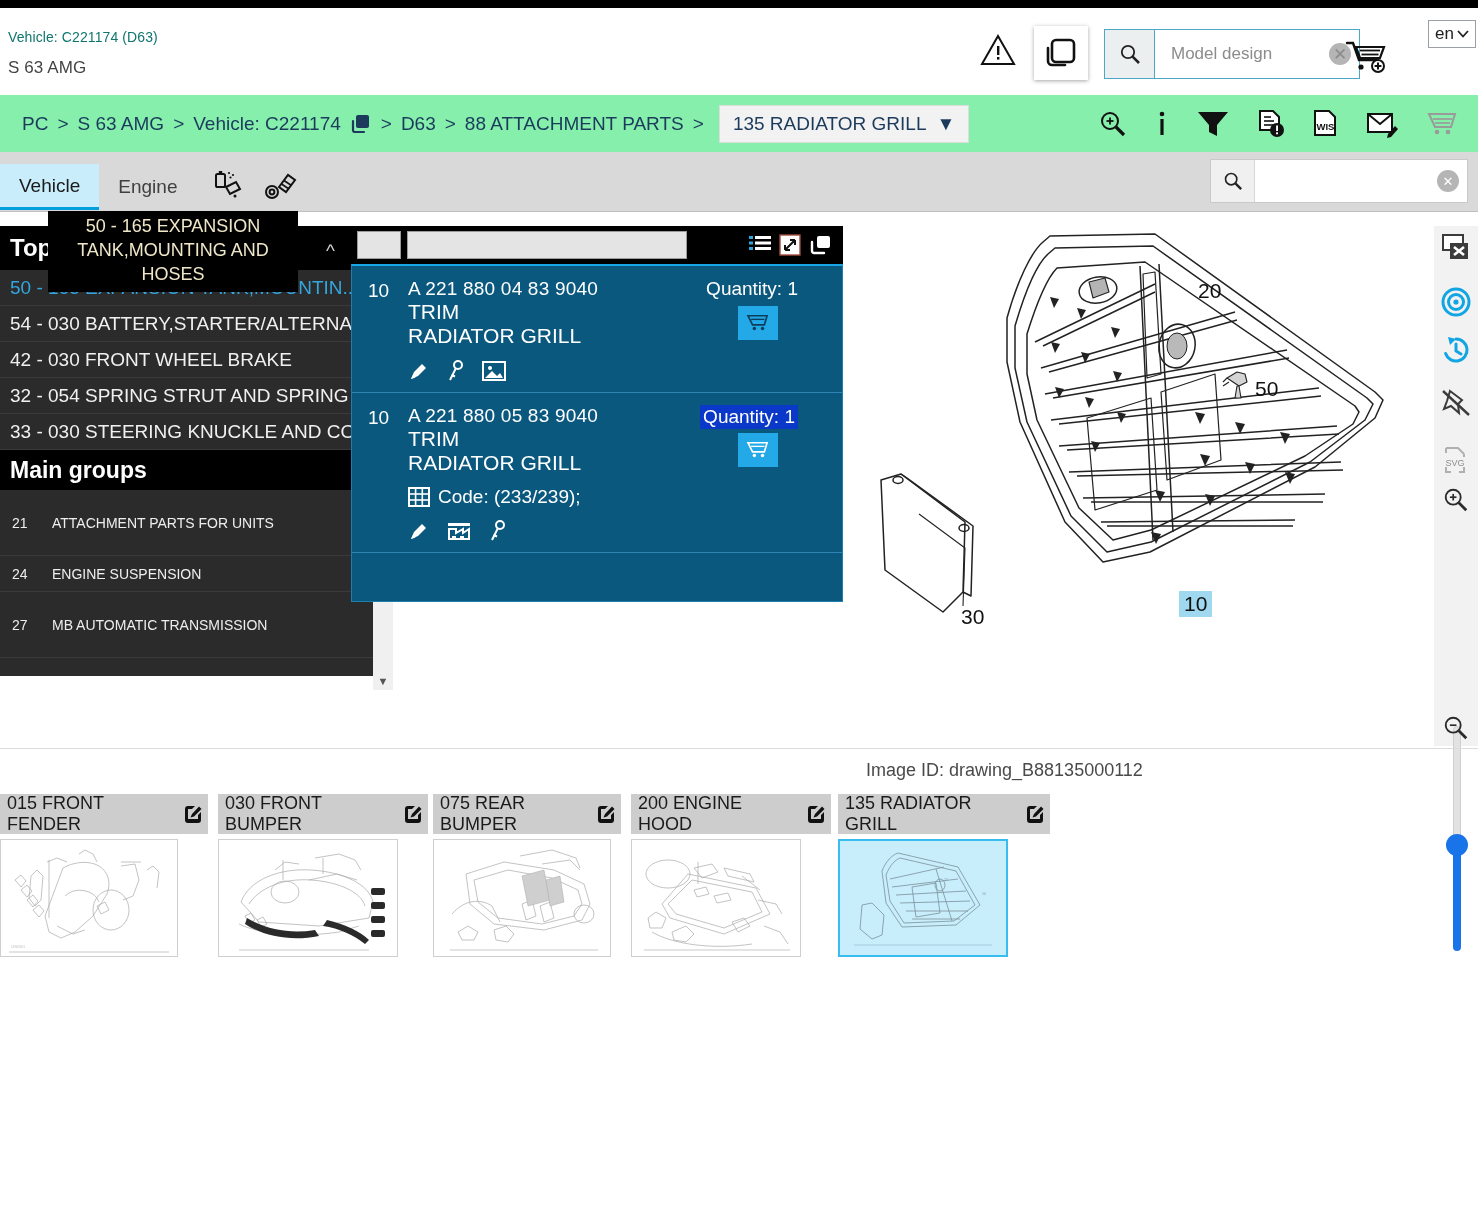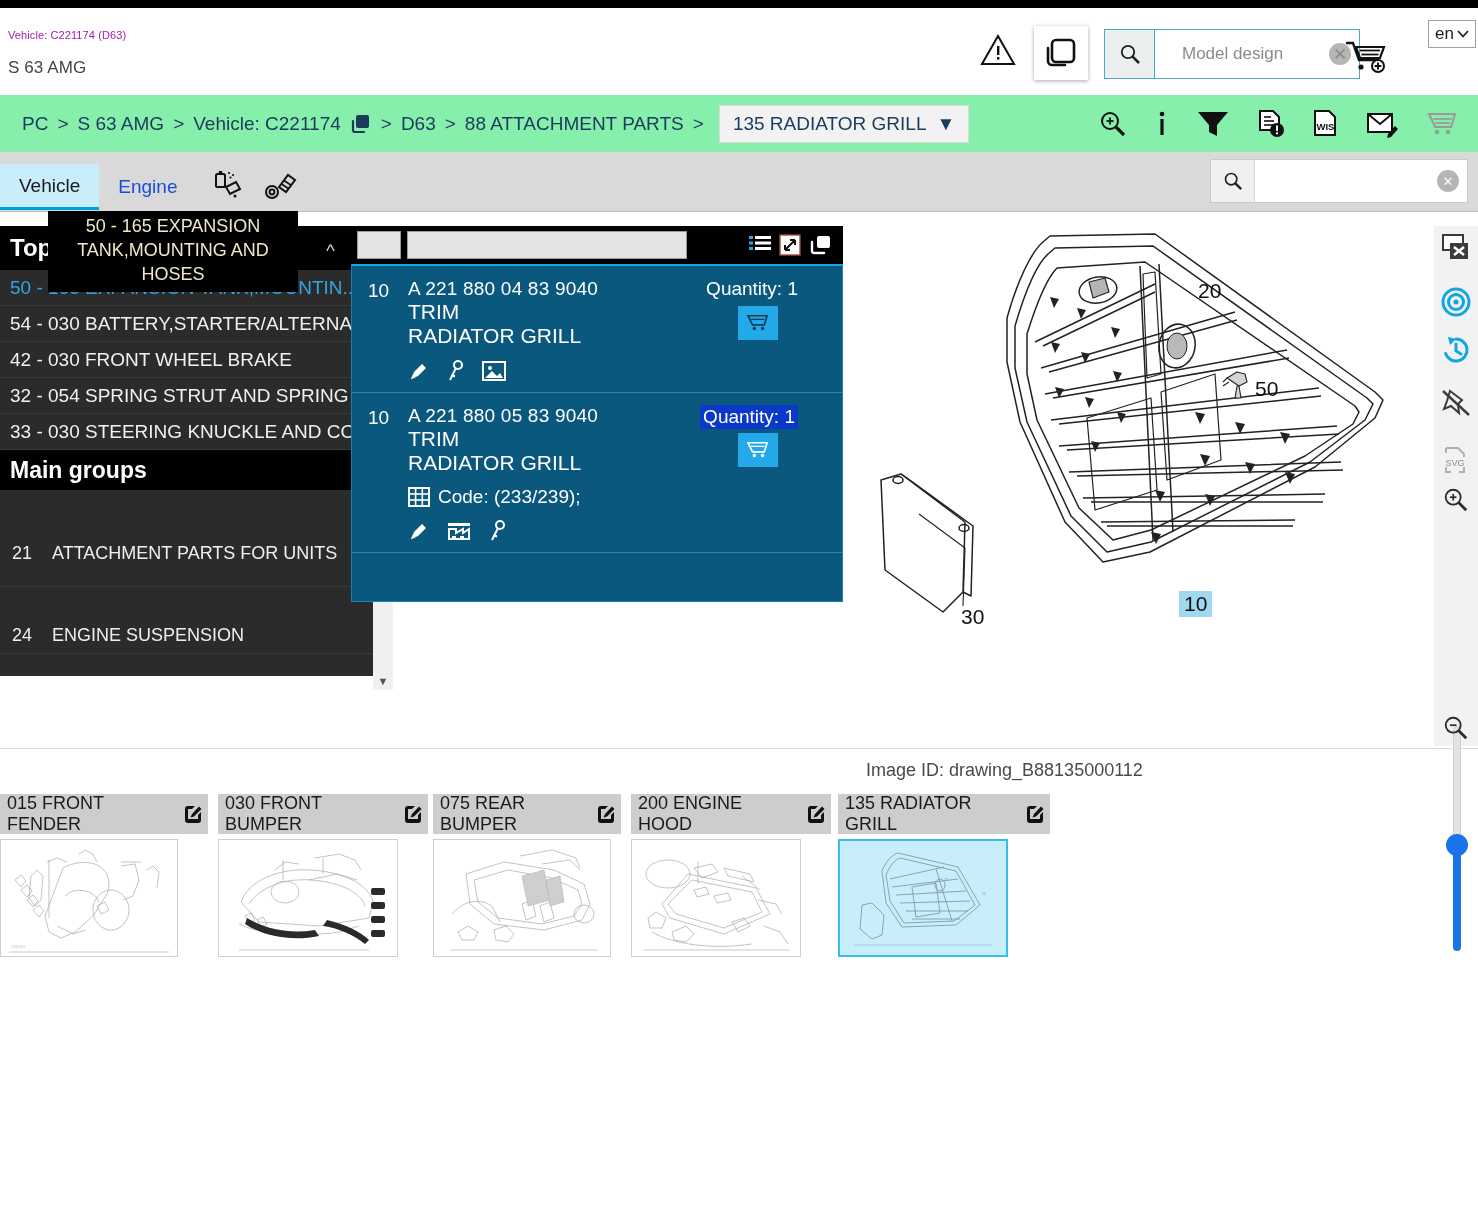--- a/index.html
+++ b/index.html
@@ -11,30 +11,30 @@
     color:#333;
     overflow:hidden;
     position:relative;
   }
 
   
   .topstrip { position:absolute; left:0; top:0; width:1478px; height:8px; background:#000; }
 
   
   .header { position:absolute; left:0; top:8px; width:1478px; height:85px; background:#fff; }
-  .veh-line1 { position:absolute; left:8px; top:21px; font-size:11px; color:#a21caf; letter-spacing:.1px;}
+  .veh-line1 { position:absolute; left:8px; top:21px; font-size:14px; color:#0f766e; letter-spacing:.1px;}
   .veh-line2 { position:absolute; left:8px; top:50px; font-size:17px; color:#444; letter-spacing:.1px;}
   .warn-icon { position:absolute; left:980px; top:26px; }
   .copy-btn {
     position:absolute; left:1034px; top:18px; width:54px; height:54px;
     background:#fff; box-shadow:0 1px 4px rgba(0,0,0,.35); display:flex; align-items:center; justify-content:center;
   }
   .modelsearch {
     position:absolute; left:1104px; top:21px; width:256px; height:50px;
-    border:1px solid #4ca8c4; display:flex; background:#fff;gap:11px;
+    border:1px solid #4ca8c4; display:flex; background:#fff;
   }
   .modelsearch .mag { width:50px; height:100%; background:#eceff0; display:flex; align-items:center; justify-content:center; border-right:1px solid #4ca8c4;}
   .modelsearch .inp { flex:1; position:relative; display:flex; align-items:center; padding-left:16px; }
   .modelsearch .inp span { font-size:17px; color:#8c8c8c; }
   .clr-circ {
     position:absolute; right:8px; top:50%; transform:translateY(-50%);
     width:22px; height:22px; border-radius:50%; background:#b5b5b5; color:#fff;
     font-size:13px; display:flex; align-items:center; justify-content:center;
   }
   .cart-add { position:absolute; left:1345px; top:30px; }
@@ -52,21 +52,21 @@
   .crumbs .ci { cursor:pointer; }
   .crumb-sel {
     background:#f2f2f2; border:1px solid #dcdcdc; padding:7px 13px; display:flex; align-items:center; gap:10px;
     font-size:19px; color:#1b3a5c; margin-left:6px;
   }
   .crumb-tools { position:absolute; right:8px; top:0; height:57px; display:flex; align-items:center; gap:26px; padding-right:10px;}
 
   
   .tabrow { position:absolute; left:0; top:152px; width:1478px; height:60px; background:#d9d9d9; }
   .tabs { position:absolute; left:0; top:0; display:flex; align-items:flex-end; height:58px; }
-  .tab { padding:0 19px; height:46px; display:flex; align-items:center; font-size:19px; color:#1d4ed8; }
+  .tab { padding:0 19px; height:46px; display:flex; align-items:center; font-size:19px; color:#404040; }
   .tab.active { background:#c9edfb; color:#1a1a1a; border-bottom:3px solid #00a0df; }
   .tabicons { display:flex; align-items:center; gap:20px; padding:0 14px 8px 14px; }
   .tabsearch {
     position:absolute; right:10px; top:7px; width:258px; height:44px; border:1px solid #c9c9c9; background:#fff; display:flex;
   }
   .tabsearch .mag { width:44px; height:100%; background:#f0f0f0; display:flex; align-items:center; justify-content:center; border-right:1px solid #d6d6d6;}
   .tabsearch .fld { flex:1; position:relative; }
 
   
   .leftpanel { position:absolute; left:0; top:226px; width:393px; height:450px; background:#2b2b2b; color:#fff; }
@@ -74,21 +74,21 @@
   .lp-head .t { font-size:24px; font-weight:bold; padding-left:10px; }
   .lp-head .n { font-size:20px; color:#8a8a8a; padding-left:9px; }
   .lp-caret { position:absolute; right:58px; top:14px; color:#cfcfcf; font-size:19px; }
   .lp-collapse { position:absolute; right:12px; top:7px; font-size:28px; color:#fff; line-height:1; }
   .lp-list { }
   .lp-item { height:36px; display:flex; align-items:center; padding-left:10px; font-size:19px;
              color:#f0f0f0; border-bottom:1px solid #3a3a3a; white-space:nowrap; overflow:hidden; }
   .lp-item.sel { color:#33a6e0; }
   .lp-sub { height:40px; background:#000; display:flex; align-items:center; padding-left:10px; font-size:23px; font-weight:bold; }
   .lp-grp { position:relative; height:200px; overflow:hidden; }
-  .lp-grow { height:66px; display:flex; align-items:center; padding-left:12px; font-size:18px; color:#eee; border-bottom:1px solid #3a3a3a;margin-top:31px; }
+  .lp-grow { height:66px; display:flex; align-items:center; padding-left:12px; font-size:14px; color:#eee; border-bottom:1px solid #3a3a3a; }
   .lp-grow .num { width:40px; color:#eee; }
   .lp-grow.h36 { height:36px; }
   .lp-scroll { position:absolute; right:0; top:0; width:20px; height:200px; background:#f0f0f0; }
   .lp-scroll .up, .lp-scroll .dn { position:absolute; left:0; width:20px; height:18px; display:flex; align-items:center; justify-content:center; color:#555; font-size:11px;}
   .lp-scroll .up { top:0; } .lp-scroll .dn { bottom:0; }
   .lp-scroll .thumb { position:absolute; left:3px; top:20px; width:14px; height:28px; background:#b8b8b8; }
 
   
   .lp-tooltip {
     position:absolute; left:48px; top:211px; width:250px; background:#000; color:#efe7c8;

